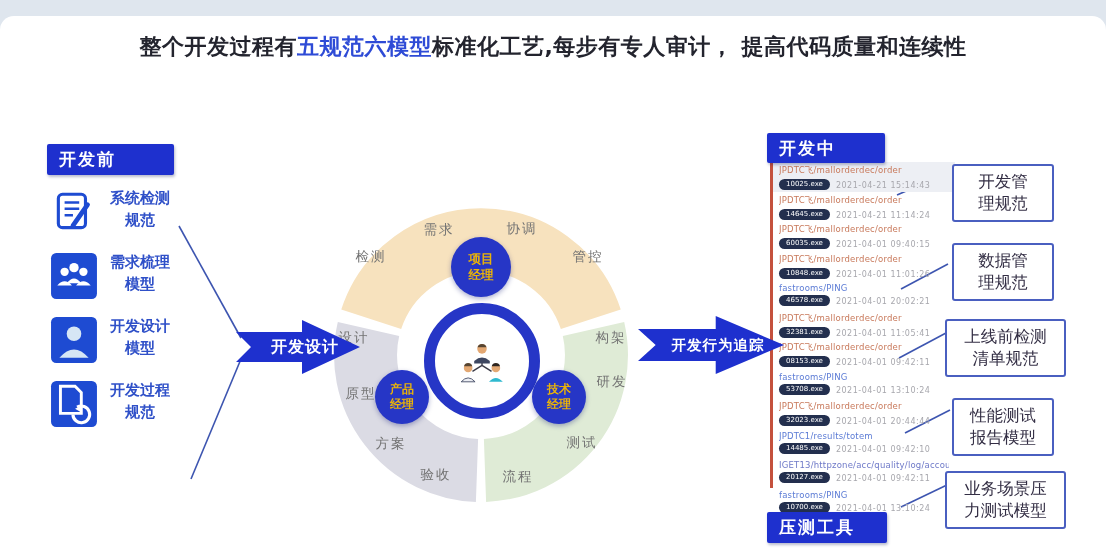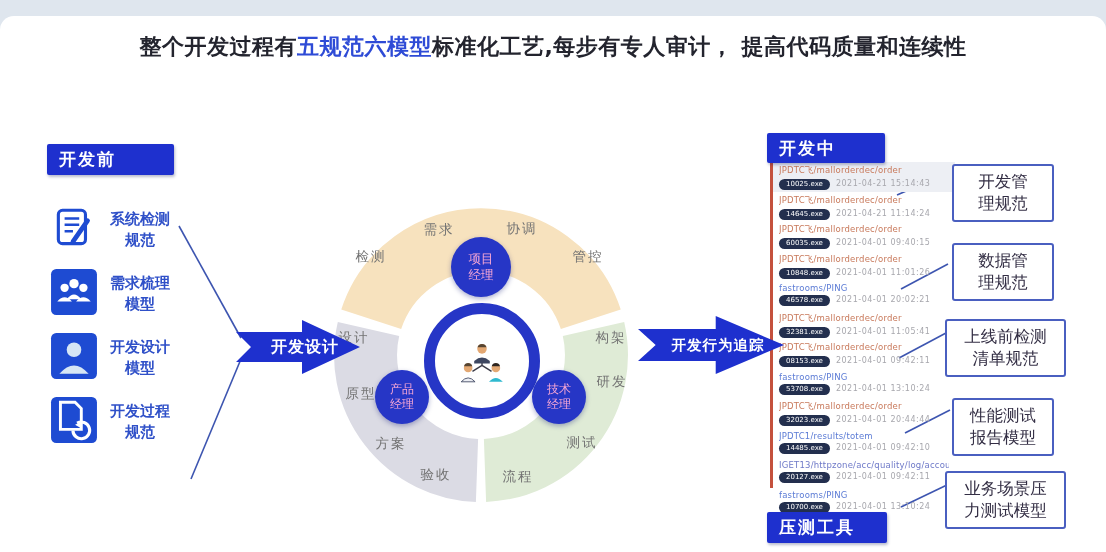--- a/index.html
+++ b/index.html
@@ -17,35 +17,35 @@
   .title .hl{color:var(--highlight_text);}
   .hdr{position:absolute;background:var(--primary);color:#fff;font-weight:bold;font-size:17px;
     display:flex;align-items:center;padding:0 12px;letter-spacing:2px;border-radius:2px;
     box-shadow:1px 2px 3px rgba(20,30,90,.3);z-index:6;box-sizing:border-box;}
   #hdr-pre{left:47px;top:128px;width:127px;height:31px;}
   #hdr-dev{left:767px;top:117px;width:118px;height:30px;}
   #hdr-press{left:767px;top:496px;width:120px;height:31px;}
 
   
   #sidebar{position:absolute;left:50px;top:172px;width:170px;}
-  .side-item{display:flex;align-items:flex-end;gap:12px;height:64px;}
+  .side-item{display:flex;align-items:flex-start;gap:12px;height:64px;}
   .side-icon{width:48px;height:48px;flex:0 0 48px;display:flex;align-items:center;justify-content:center;}
   .side-label{font-size:15px;font-weight:bold;color:var(--sidebar_text);white-space:pre-line;
     text-align:center;line-height:1.45;}
 
   
   #ringsvg{position:absolute;left:331px;top:189px;z-index:1;}
   .ring-label{position:absolute;transform:translate(-50%,-50%);font-size:13.5px;color:#737373;
     letter-spacing:2px;z-index:2;}
   #team{position:absolute;left:424px;top:287px;width:116px;height:116px;border-radius:50%;
     background:#fff;border:11px solid var(--circle_blue);box-sizing:border-box;z-index:3;
     display:flex;align-items:center;justify-content:center;}
-  .role{position:absolute;border-radius:50%;background:var(--circle_blue);color:#f9a8d4;z-index:4;
+  .role{position:absolute;border-radius:50%;background:var(--circle_blue);color:#eab308;z-index:4;
     display:flex;align-items:center;justify-content:center;text-align:center;white-space:pre-line;
-    font-weight:normal;box-shadow:0 2px 5px rgba(20,30,120,.35);}
+    font-weight:bold;box-shadow:0 2px 5px rgba(20,30,120,.35);}
   #role-top{left:451px;top:221px;width:60px;height:60px;font-size:12.5px;line-height:1.25;}
   #role-left{left:375px;top:354px;width:54px;height:54px;font-size:12px;line-height:1.25;}
   #role-right{left:532px;top:354px;width:54px;height:54px;font-size:12px;line-height:1.25;}
 
   
   .arrow{position:absolute;z-index:5;}
   #arrow-left{left:236px;top:304px;width:124px;height:54px;}
   #arrow-right{left:638px;top:300px;width:146px;height:58px;}
   .arrow svg{position:absolute;inset:0;width:100%;height:100%;}
   .arrow .alabel{position:absolute;inset:0;display:flex;align-items:center;justify-content:center;
@@ -55,21 +55,21 @@
 
   
   #redbar{position:absolute;left:770px;top:146px;width:3px;height:326px;background:var(--red_border);z-index:2;}
   #devlist{position:absolute;left:773px;top:146px;width:182px;height:352px;overflow:hidden;z-index:2;}
   .row{height:29.5px;box-sizing:border-box;padding:3px 6px 0;}
   .row.highlight{background:#EDEFF4;}
   .r1{font-size:8.5px;letter-spacing:.2px;white-space:nowrap;overflow:hidden;}
   .row.orange .r1{color:var(--path_orange);}
   .row.blue .r1{color:var(--path_blue);}
   .row.purple .r1{color:var(--path_purple);}
-  .r2{display:flex;align-items:flex-start;gap:6px;margin-top:2px;}
+  .r2{display:flex;align-items:flex-end;gap:6px;margin-top:2px;}
   .badge{background:var(--badge_bg);color:#fff;font-size:7px;line-height:9px;padding:1px 7px;border-radius:6px;}
   .time{font-size:8px;color:var(--time_gray);letter-spacing:.5px;}
 
   
   .callout{position:absolute;width:102px;border:2px solid var(--callout_border);border-radius:3px;
     background:#fff;color:#332E44;font-size:16.5px;line-height:1.32;text-align:center;
     white-space:pre-line;padding:5px 2px;box-sizing:border-box;z-index:5;}
   .callout.wide{width:121px;}
 
   #connectors{position:absolute;inset:0;z-index:1;pointer-events:none;}

